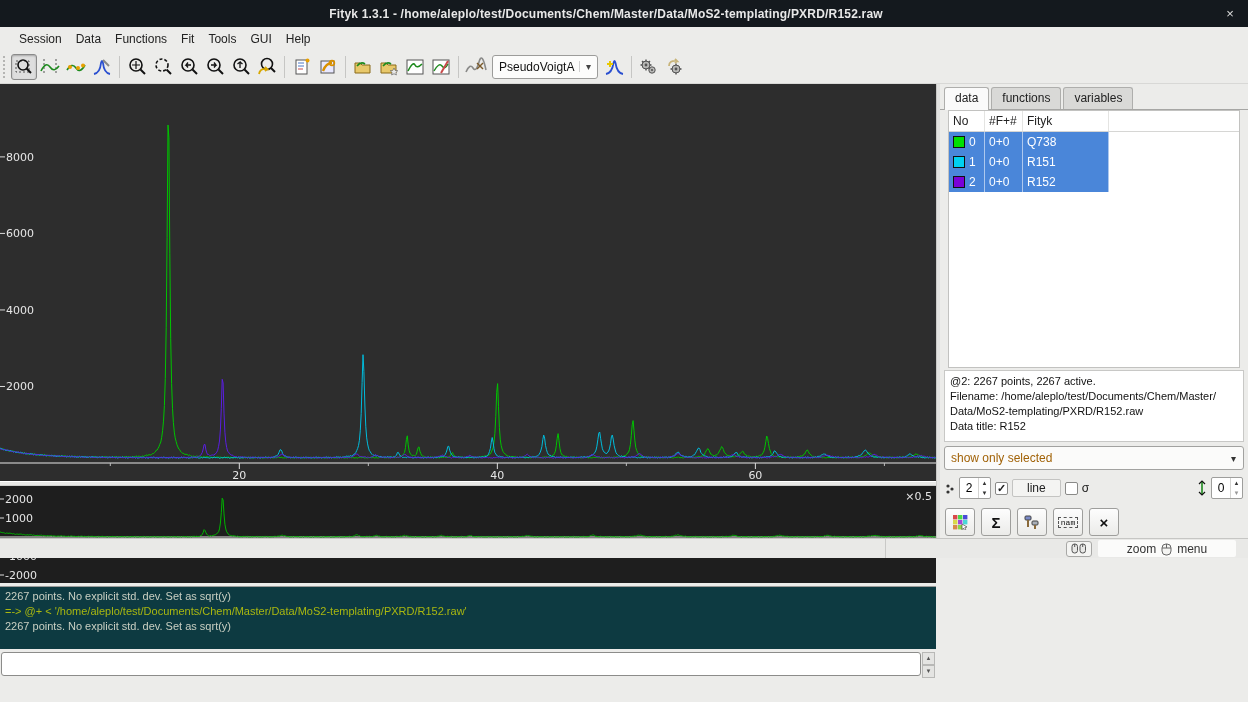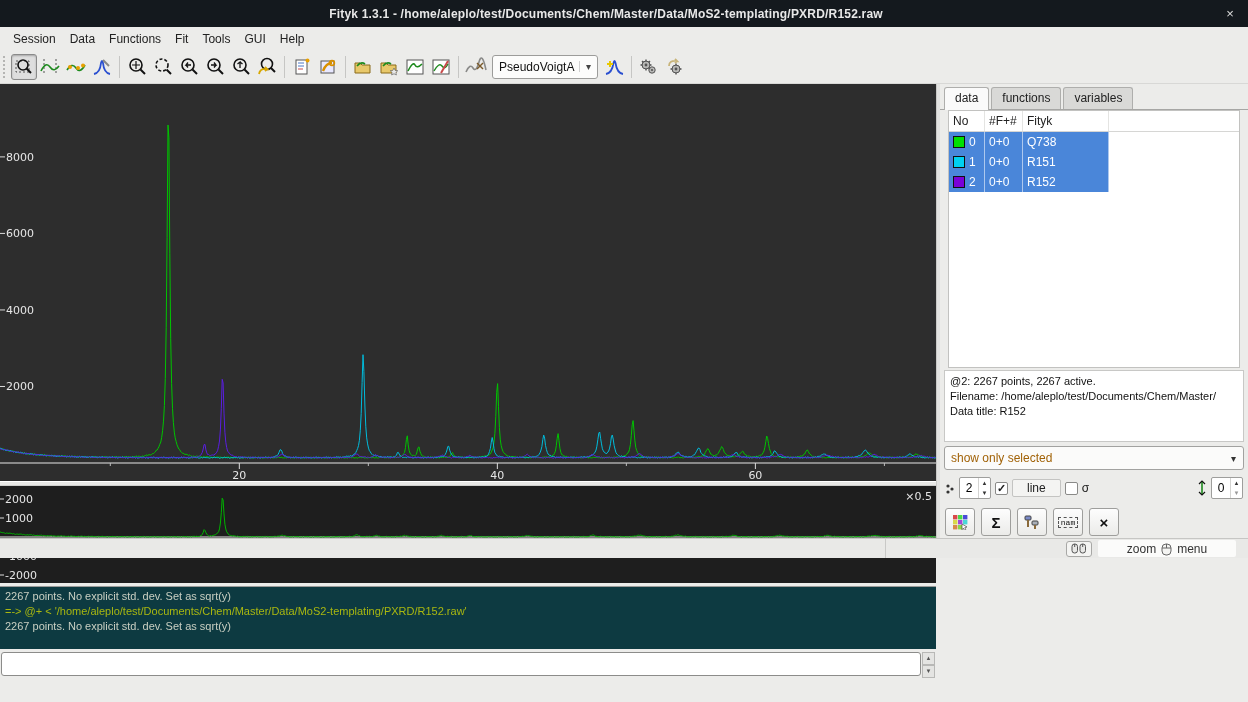--- a/index.html
+++ b/index.html
@@ -6,21 +6,21 @@
   html,body { width:1248px; height:702px; overflow:hidden; }
   body { font-family:"Liberation Sans", sans-serif; font-size:12px; background:#ececea; }
   .app { width:1248px; height:558px; display:flex; flex-direction:column; background:#ececea; }
 
   
   .titlebar { height:27px; background:#14191e; color:#e8e8e8; display:flex; align-items:center; flex:0 0 27px; }
   .titlebar .title { flex:1; text-align:center; font-size:12px; font-weight:bold; letter-spacing:.2px; }
   .titlebar .close { width:36px; text-align:center; font-size:13px; cursor:default; color:#ddd; }
 
   
-  .menubar { height:23px; flex:0 0 23px; display:flex; align-items:center; padding-left:6px; background:#ececea; }
+  .menubar { height:23px; flex:0 0 23px; display:flex; align-items:center; padding-left:12px; background:#ececea; }
   .menubar span { padding:3px 7px; font-size:12px; color:#222; }
 
   
   .toolbar { height:34px; flex:0 0 34px; display:flex; align-items:center; background:#ececea; border-bottom:1px solid #d8d8d6; padding-left:2px; }
   .grip { width:5px; height:22px; border-left:2px dotted #b5b5b3; margin:0 3px 0 1px; }
   .tbtn { width:26px; height:26px; display:flex; align-items:center; justify-content:center; border:1px solid transparent; border-radius:3px; }
   .tbtn.active { border-color:#8a8a8a; background:#dedede; box-shadow:inset 0 1px 2px rgba(0,0,0,.25); }
   .tsep { width:1px; height:22px; background:#c6c6c4; margin:0 4px; }
   .combo { height:24px; width:106px; background:#fcfcfb; border:1px solid #9c9c9a; border-radius:3px; display:flex; align-items:center; margin:0 3px; }
   .combo .val { flex:1; padding-left:6px; font-size:12px; color:#111; }
@@ -416,20 +416,21 @@
               <div class="cell c1">0+0</div>
               <div class="cell c2">R152</div>
               <div class="fill"></div>
             </div>
           </div>
       </div>
 
       <div class="infobox" id="info-box">
           <div>@2: 2267 points, 2267 active.</div>
           <div>Filename: /home/aleplo/test/Documents/Chem/Master/</div>
+          <div>Data/MoS2-templating/PXRD/R152.raw</div>
           <div>Data title: R152</div>
         </div>
 
       <div class="dropdown">
         <span class="val">show only selected</span>
         <span class="arr">▾</span>
       </div>
 
       <div class="ctrlrow">
         <span>

